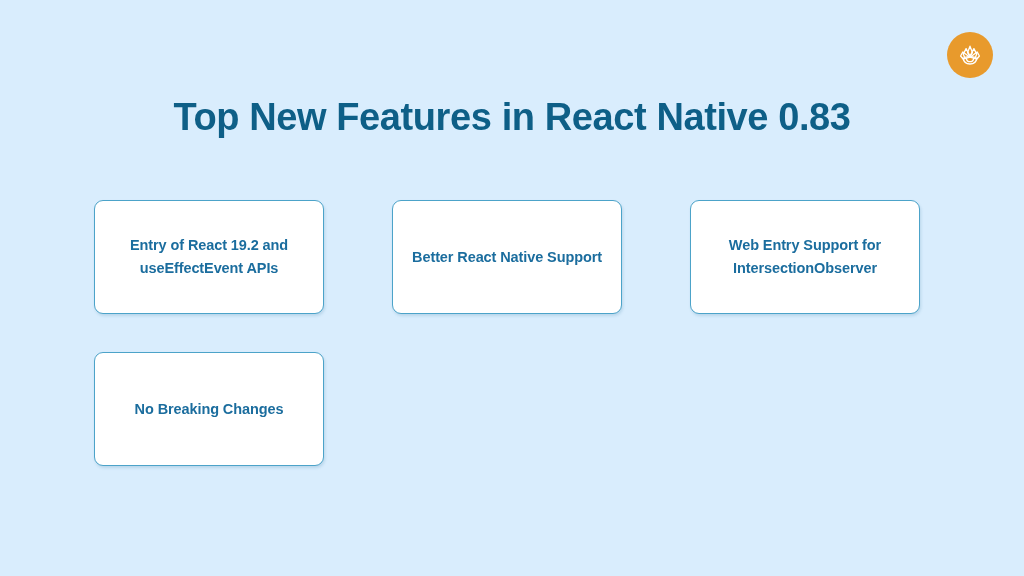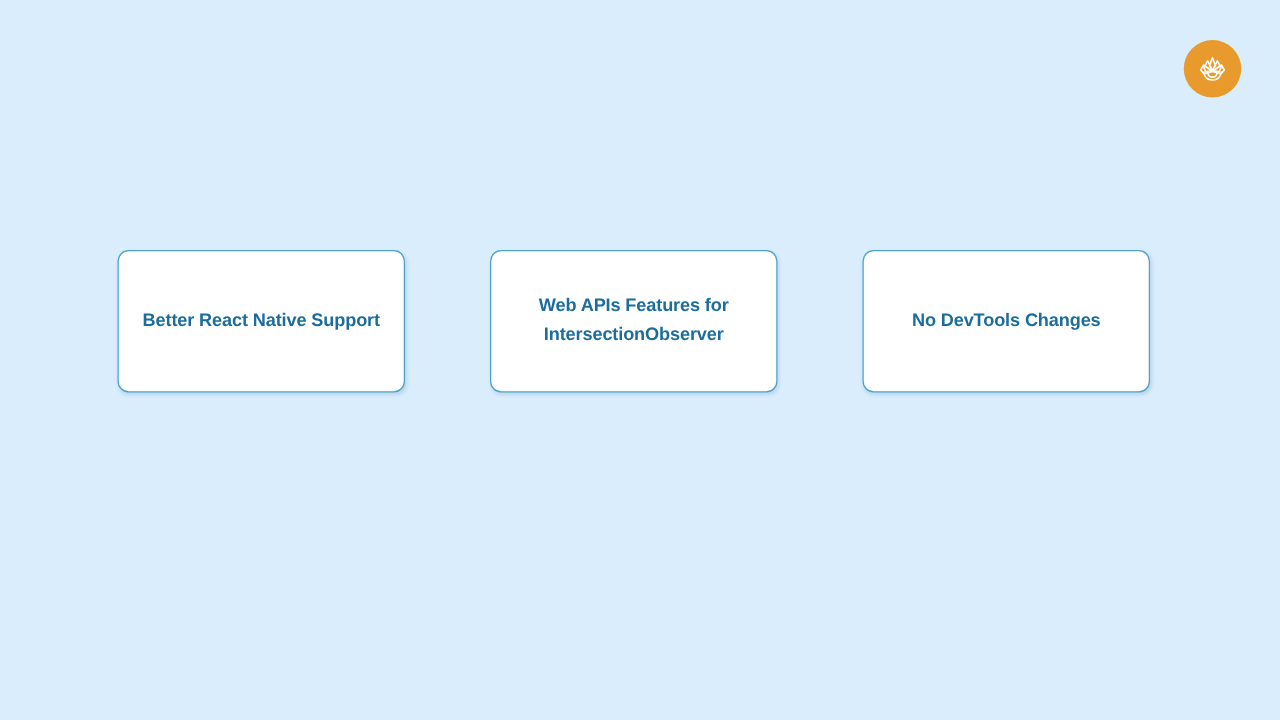--- a/index.html
+++ b/index.html
@@ -103,32 +103,36 @@
           <path d="M15 16.4 L18.9 8.6 L21.7 14.1 L20.4 17.4 Z"></path>
           <path d="M15 17.2 L7.9 11.9 L5.6 16.0 L8.1 19.0 Z"></path>
           <path d="M15 17.2 L22.1 11.9 L24.4 16.0 L21.9 19.0 Z"></path>
           <path d="M8.0 17.6 C8.6 22.2 11.4 24.0 15 24.0 C18.6 24.0 21.4 22.2 22.0 17.6"></path>
           <path d="M11.3 18.3 C11.6 20.7 13.1 21.7 15 21.7 C16.9 21.7 18.4 20.7 18.7 18.3"></path>
         </g>
       </svg>
     </div>
   </div>
 
+  <h1 id="page-title">Top New Features in React Native 0.83</h1>
 
   <div id="card-grid">
 
+    <div class="feature-card">
+      <span class="feature-card-label">Entry of React 19.2 and useEffectEvent APIs</span>
+    </div>
 
     <div class="feature-card">
       <span class="feature-card-label">Better React Native Support</span>
     </div>
 
 
     <div class="feature-card">
-      <span class="feature-card-label">Web APIs Features for IntersectionObserver</span>
+      <span class="feature-card-label">Web Entry Support for IntersectionObserver</span>
     </div>
 
 
     <div class="feature-card">
-      <span class="feature-card-label">No DevTools Changes</span>
+      <span class="feature-card-label">No Breaking Changes</span>
     </div>
 
   </div>
 </div>
 
 </body></html>

